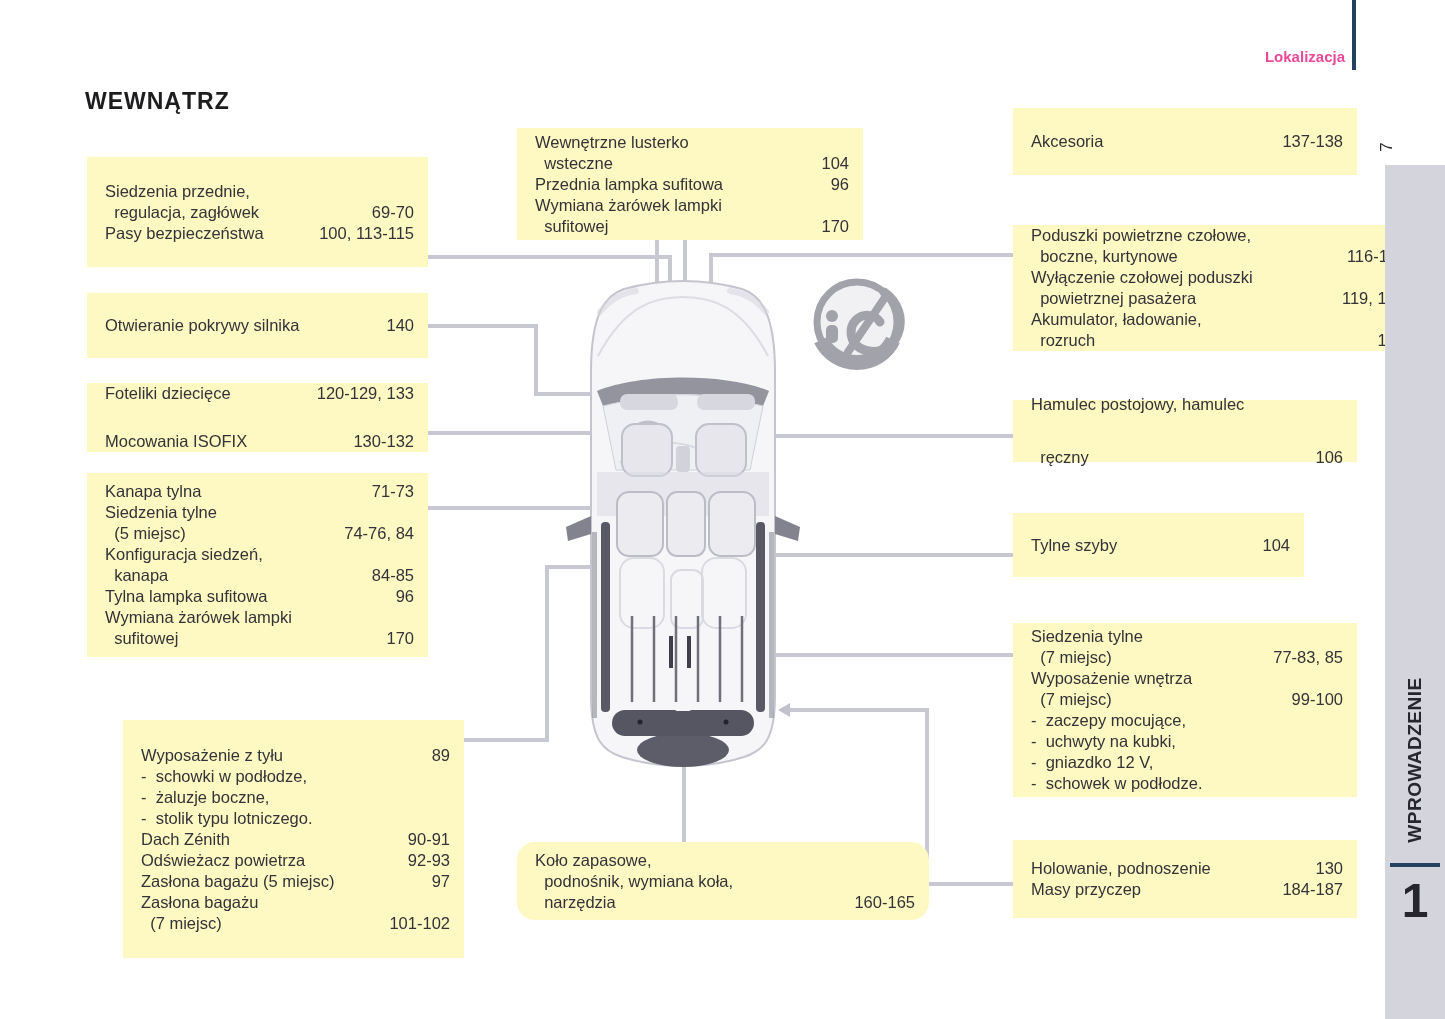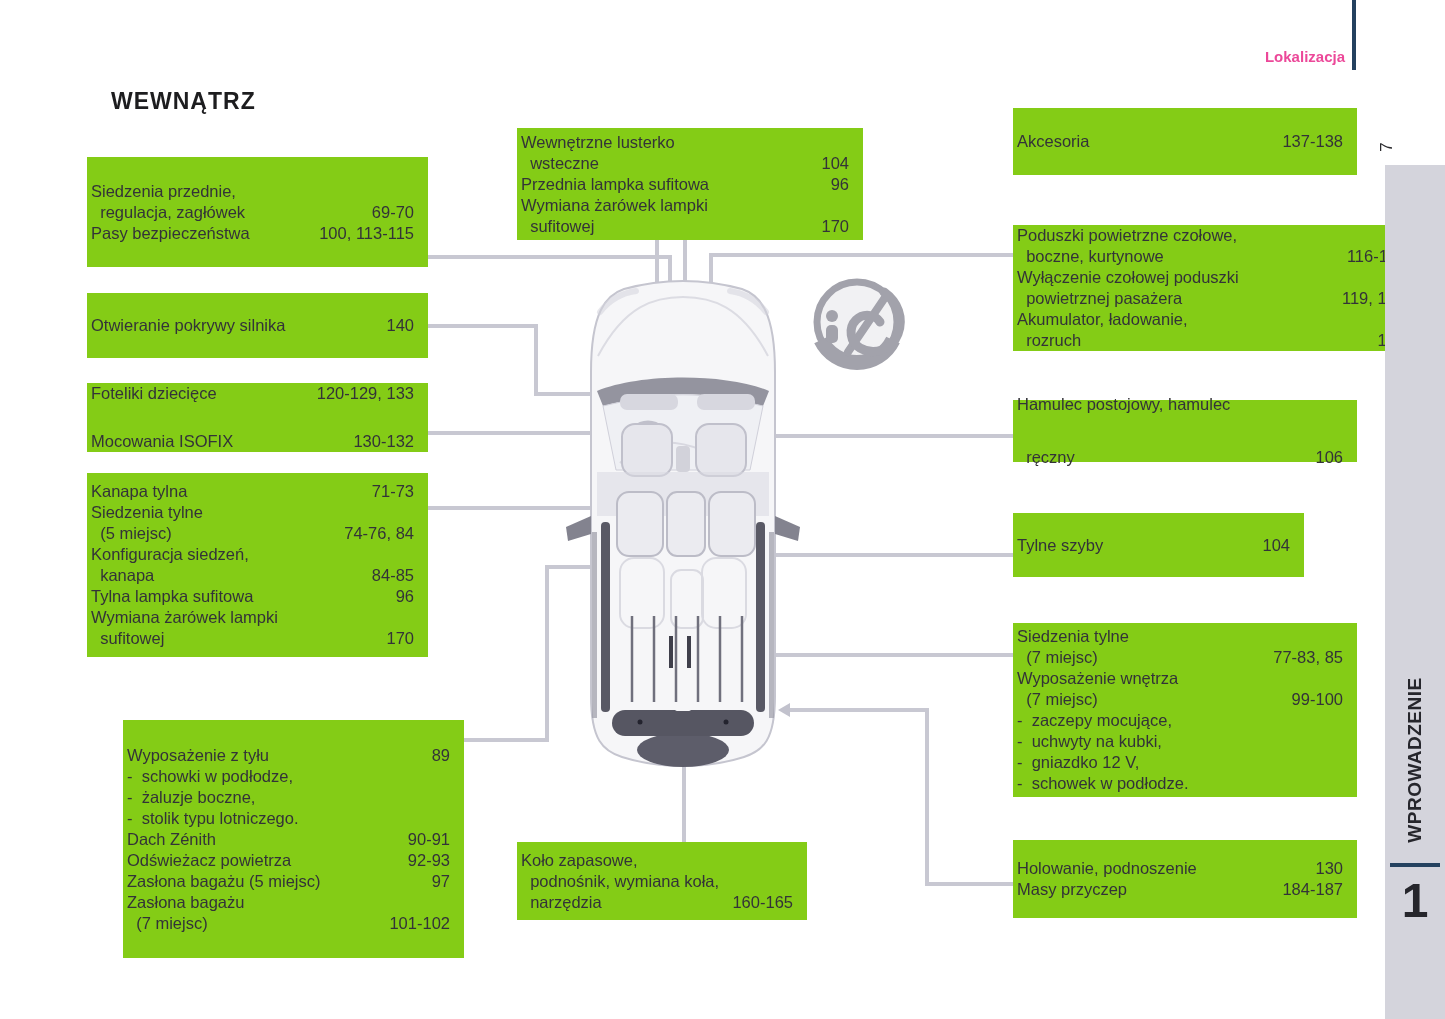--- a/index.html
+++ b/index.html
@@ -1,25 +1,25 @@
 <!DOCTYPE html>
 <html><head>
 <meta charset="utf-8">
 <style>
   html,body{margin:0;padding:0;background:#ffffff;}
   .page{position:relative;width:1445px;height:1019px;background:#fff;overflow:hidden;
         font-family:"Liberation Sans","DejaVu Sans",sans-serif;}
   .overlay{position:absolute;left:0;top:0;z-index:1;}
-  .box{position:absolute;z-index:2;background:#84cc16;display:flex;flex-direction:column;
-       justify-content:center;padding:0 14px 0 4px;box-sizing:border-box;}
+  .box{position:absolute;z-index:2;background:#fef9c3;display:flex;flex-direction:column;
+       justify-content:center;padding:0 14px 0 18px;box-sizing:border-box;}
   .row{display:flex;font-size:16.5px;line-height:21px;color:#333338;}
   .lbl{white-space:pre;flex:1 1 auto;}
   .pg{white-space:pre;text-align:right;flex:0 0 auto;}
   .page-title{position:absolute;left:85px;top:88px;font-size:23px;font-weight:bold;
-              letter-spacing:1px;color:#1d1d1f;z-index:2;margin-left:26px;}
+              letter-spacing:1px;color:#1d1d1f;z-index:2;}
   .section-label{position:absolute;left:1195px;top:48px;width:150px;text-align:right;
                  font-size:15px;font-weight:bold;color:#ec4899;z-index:2;}
   .section-bar{position:absolute;left:1352px;top:0px;width:4px;height:70px;background:#24415f;z-index:2;}
   .folio{position:absolute;left:1387px;top:147px;transform:translate(-50%,-50%) rotate(-90deg);
          font-size:17px;color:#2a2a2e;z-index:3;}
   .side-tab{position:absolute;left:1385px;top:165px;width:60px;height:854px;background:#d4d4dc;z-index:2;}
   .side-tab-label{position:absolute;left:30px;top:595px;transform:translate(-50%,-50%) rotate(-90deg);
                   white-space:nowrap;font-weight:bold;font-size:19px;letter-spacing:.5px;color:#26262c;}
   .side-tab-rule{position:absolute;left:5px;top:698px;width:50px;height:4px;background:#24415f;}
   .side-tab-number{position:absolute;left:0;top:712px;width:60px;text-align:center;
@@ -240,21 +240,21 @@
       </div>
       <div class="row">
         <span class="lbl">Wymiana żarówek lampki</span>
         <span class="pg"></span>
       </div>
       <div class="row">
         <span class="lbl">  sufitowej</span>
         <span class="pg">170</span>
       </div>
     </div>
-  <div class="box" style="left:517px;top:842px;width:290px;height:78px;">
+  <div class="box" style="left:517px;top:842px;width:412px;height:78px;border-radius:18px;">
       <div class="row">
         <span class="lbl">Koło zapasowe,</span>
         <span class="pg"></span>
       </div>
       <div class="row">
         <span class="lbl">  podnośnik, wymiana koła,</span>
         <span class="pg"></span>
       </div>
       <div class="row">
         <span class="lbl">  narzędzia</span>

